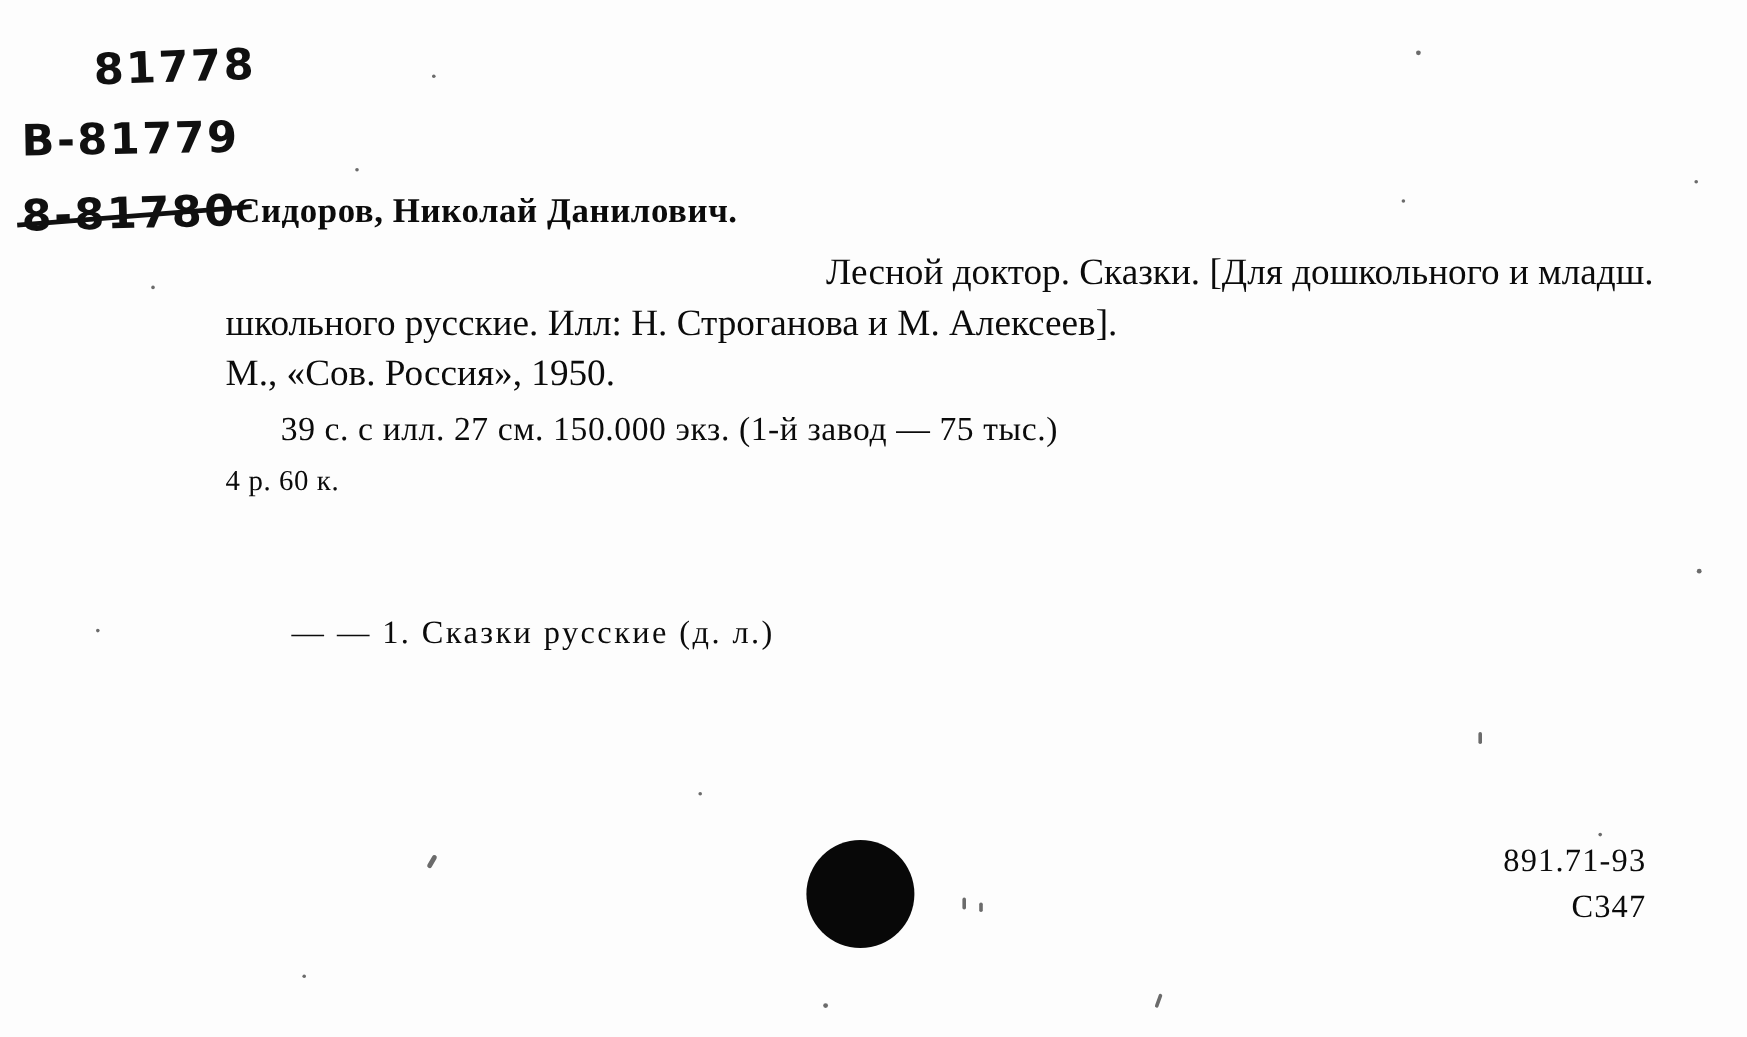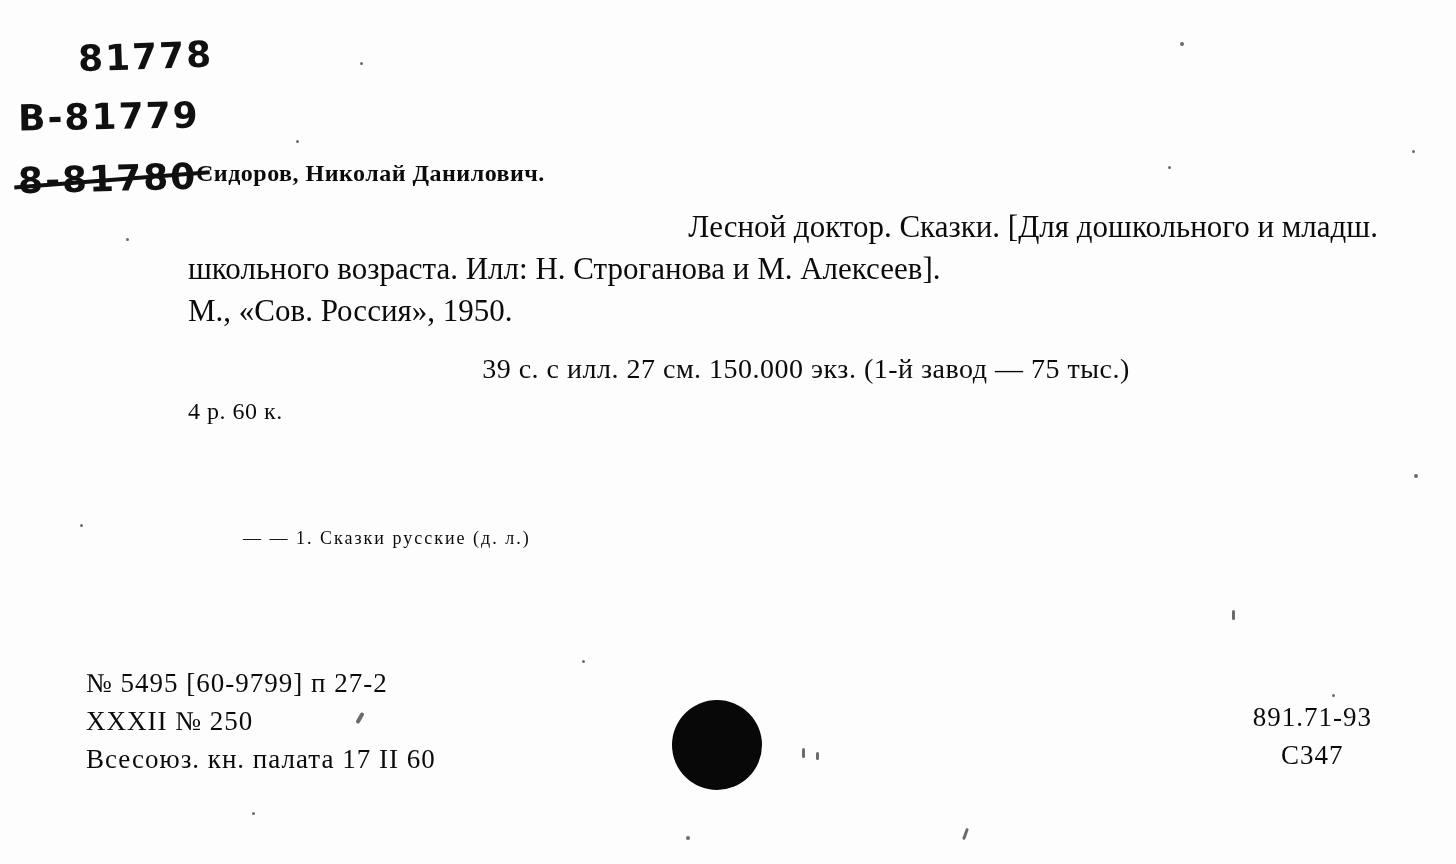--- a/index.html
+++ b/index.html
@@ -37,60 +37,60 @@
     height: 4px;
     background: #101010;
     transform: rotate(-3deg);
   }
 
   
   .author {
     position: absolute;
     left: 196px;
     top: 160px;
-    font-size: 24px;
+    font-size: 29px;
     font-weight: 700;
     letter-spacing: 0.5px;
   }
   .body-block {
     position: absolute;
     left: 188px;
     top: 206px;
     width: 1190px;
     font-size: 31px;
     line-height: 42px;
   }
   .body-block .l1 { text-indent: 46px; text-align: right; }
-  .body-block .l4 { text-indent: 46px; letter-spacing: 0.5px; font-size: 28px; margin-top: 16px; text-align: center;}
+  .body-block .l4 { text-indent: 46px; letter-spacing: 0.5px; font-size: 28px; margin-top: 6px;}
   .body-block .l5 { font-size: 24px; letter-spacing: 0.5px; }
 
   .tracing {
     position: absolute;
     left: 243px;
-    top: 528px;
-    font-size: 18px;
+    top: 512px;
+    font-size: 27px;
     letter-spacing: 2px;
   }
 
   
   .footer-left {
     position: absolute;
     left: 86px;
     top: 664px;
     font-size: 27px;
     line-height: 38px;
     letter-spacing: 1px;
   }
   .footer-right {
     position: absolute;
     right: 84px;
     top: 698px;
     font-size: 27px;
     line-height: 38px;
-    text-align: center;
+    text-align: right;
     letter-spacing: 1px;
   }
   .punch-hole {
     position: absolute;
     left: 672px;
     top: 700px;
     width: 90px;
     height: 90px;
     border-radius: 50%;
     background: #080808;
@@ -113,33 +113,28 @@
   <div class="hand" id="hand2">B-81779</div>
   <div class="hand" id="hand3">
     <span>8-81780</span>
     <span class="strike"></span>
   </div>
 
   <div class="author">Сидоров, Николай Данилович.</div>
 
   <div class="body-block">
     <div class="l1">Лесной доктор. Сказки. [Для дошкольного  и  младш.</div>
-    <div class="l2">школьного возраста. Илл: Н. Строганова и М. Алексеев].</div>
+    <div class="l2">школьного русские. Илл: Н. Строганова и М. Алексеев].</div>
     <div class="l3">М., «Сов. Россия», 1950.</div>
     <div class="l4">39 с.  с илл.      27 см.      150.000 экз.  (1-й завод — 75 тыс.)</div>
     <div class="l5">4 р.  60 к.</div>
   </div>
 
   <div class="tracing">— — 1. Сказки русские  (д.  л.)</div>
 
-  <div class="footer-left">
-    <div>№ 5495 [60-9799] п  27-2</div>
-    <div>XXXII № 250</div>
-    <div>Всесоюз.  кн.  палата  17  II  60</div>
-  </div>
 
   <div class="footer-right">
     <div>891.71-93</div>
     <div>С347</div>
   </div>
 
   <div class="punch-hole"></div>
 
   <div class="speck" style="left:1180px;top:42px;width:4px;height:4px;"></div>
   <div class="speck" style="left:360px;top:62px;width:3px;height:3px;"></div>

